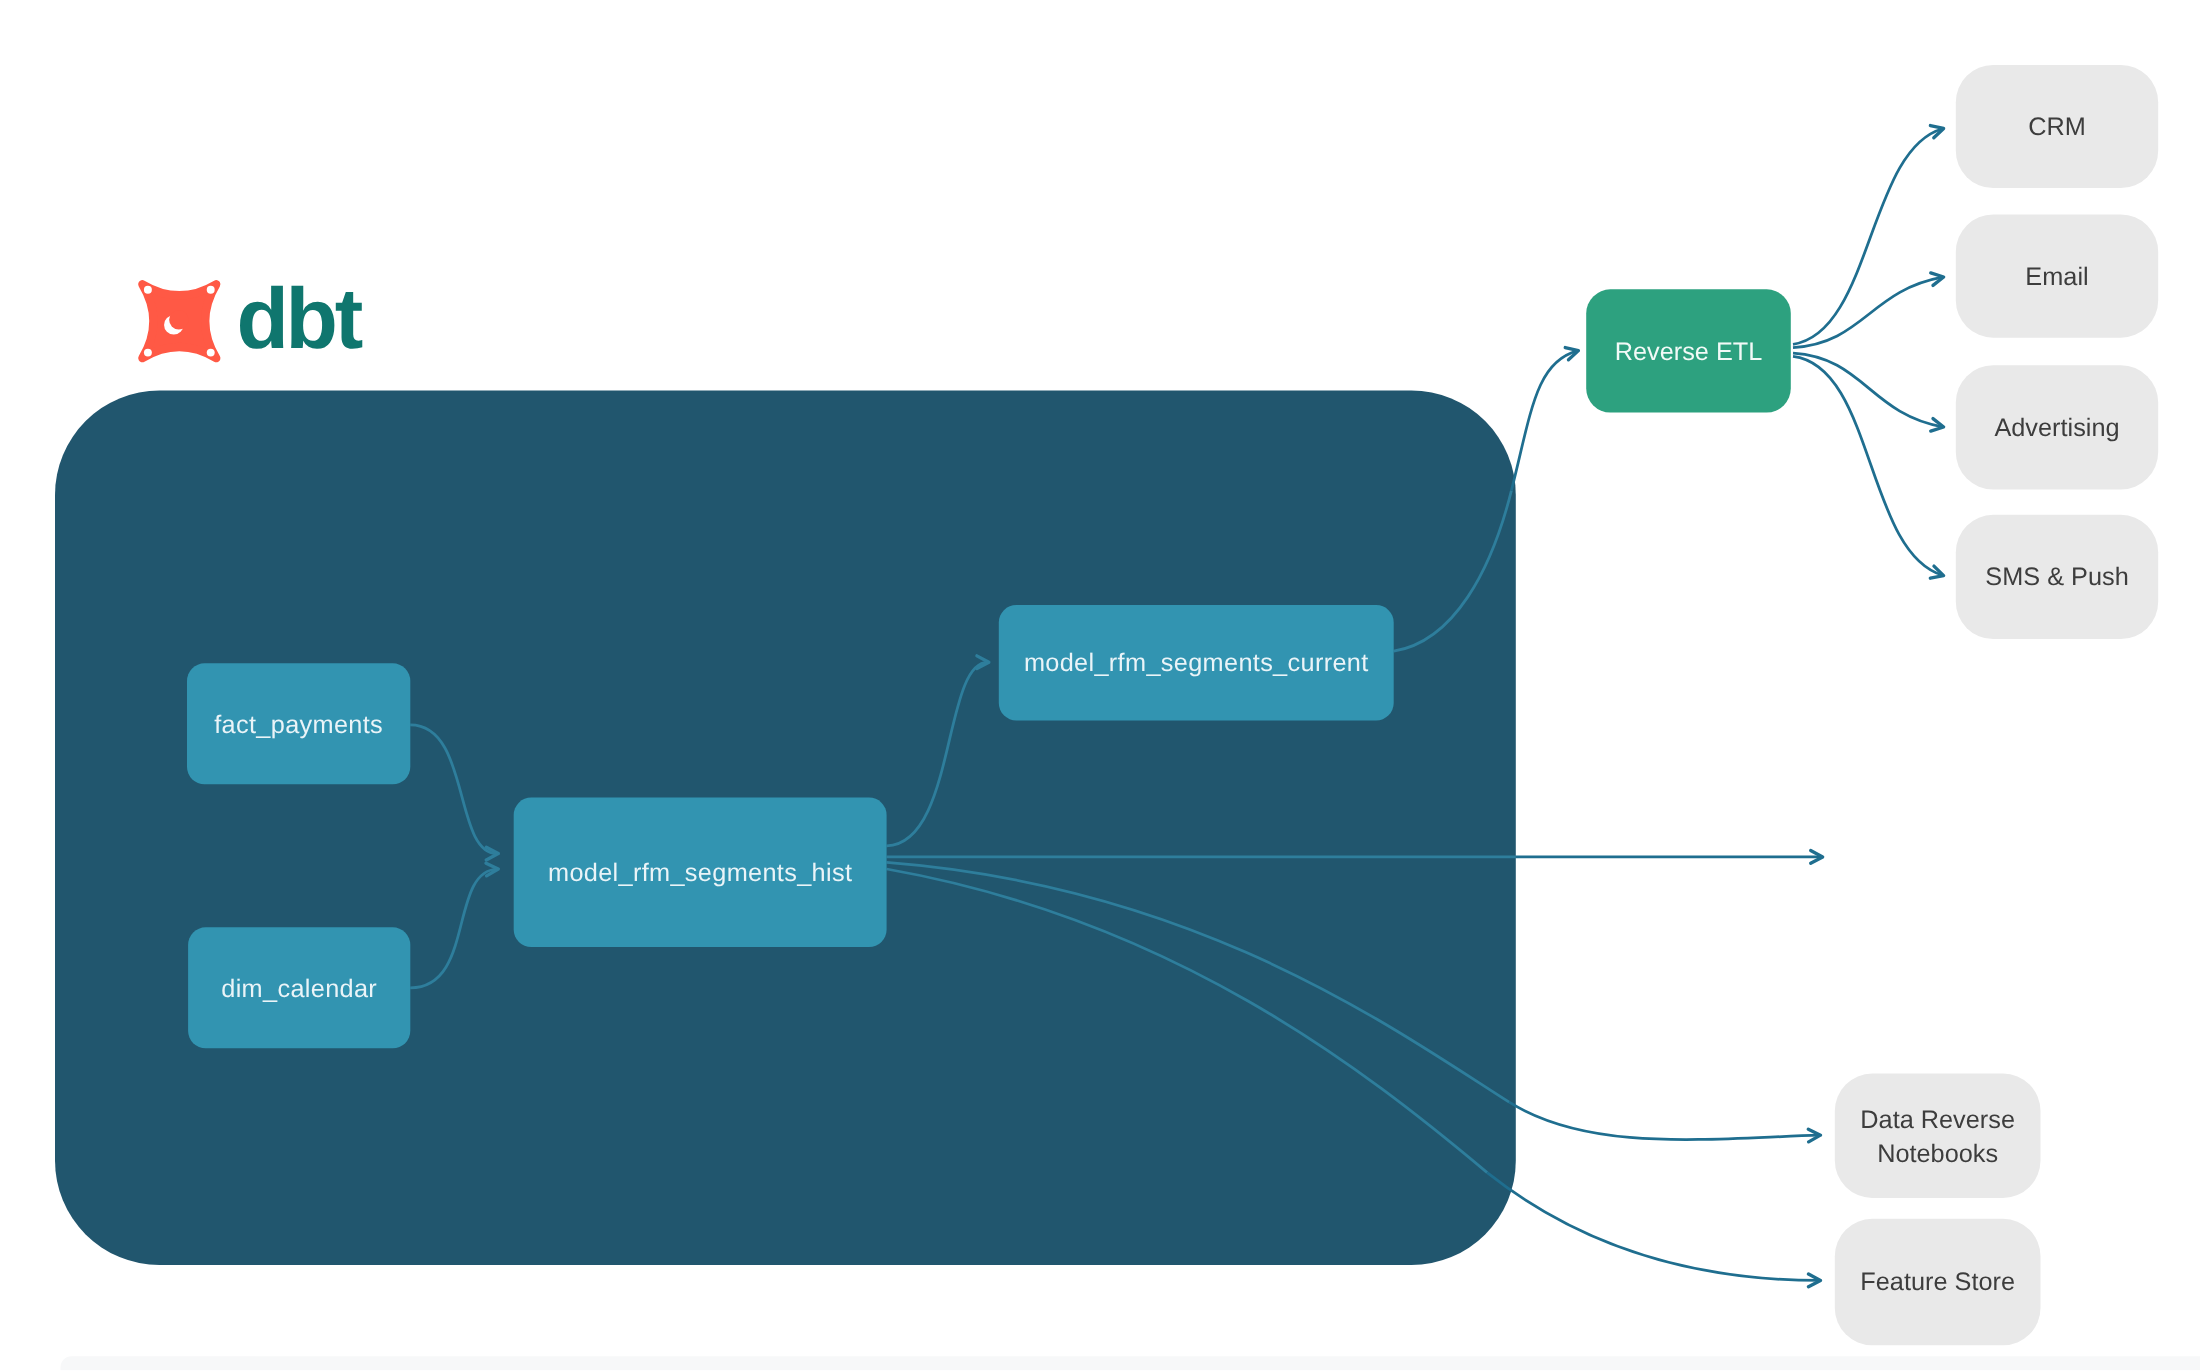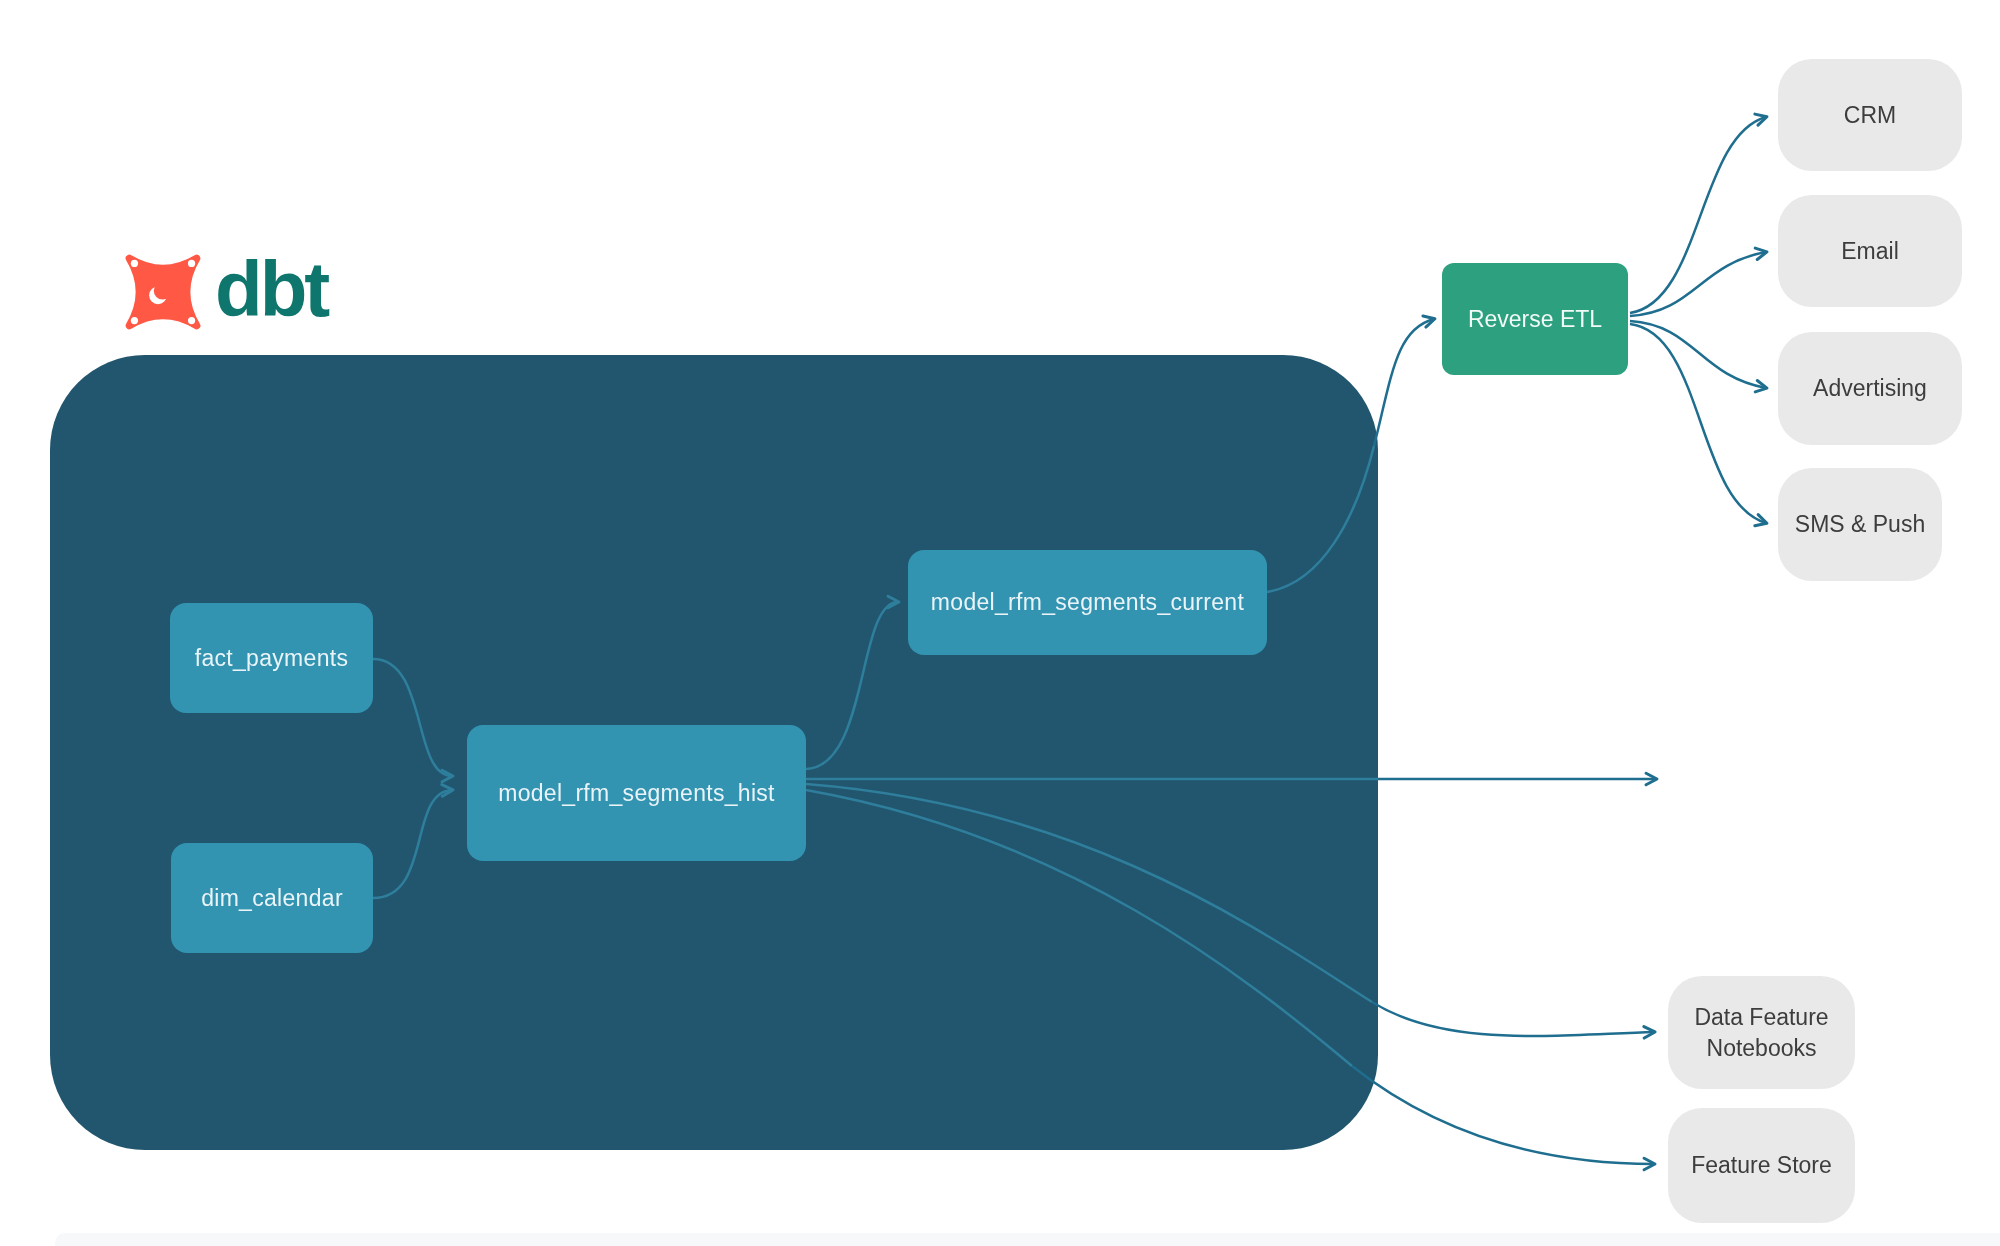--- a/index.html
+++ b/index.html
@@ -17,21 +17,21 @@
 
   
   svg.edges{position:absolute;left:0;top:0;width:2000px;height:1246px;pointer-events:none;}
 
   
   .node{position:absolute;background:#3294B1;border-radius:16px;
         display:flex;align-items:center;justify-content:center;}
   .node .lbl{color:#EAF4F8;font-size:23px;letter-spacing:.3px;}
 
   
-  .etl{position:absolute;background:#2DA17F;border-radius:12px;
+  .etl{position:absolute;background:#2DA17F;border-radius:22px;
        display:flex;align-items:center;justify-content:center;}
   .etl .lbl{color:#F2FAF7;font-size:23px;}
 
   
   .dest{position:absolute;background:#E9E9E9;border-radius:34px;
         display:flex;align-items:center;justify-content:center;text-align:center;}
   .dest .lbl{color:#3D3D3D;font-size:23px;line-height:31px;padding:0 14px;}
 
   .bottom-strip{position:absolute;left:55px;top:1233px;width:1945px;height:13px;
                 background:#F7F8F9;border-top-left-radius:10px;}
@@ -113,27 +113,27 @@
   </div>
 
   <div class="dest" style="left:1778px;top:195px;width:184px;height:112px;">
     <span class="lbl">Email</span>
   </div>
 
   <div class="dest" style="left:1778px;top:332px;width:184px;height:113px;">
     <span class="lbl">Advertising</span>
   </div>
 
-  <div class="dest" style="left:1778px;top:468px;width:164px;height:113px;">
+  <div class="dest" style="left:1778px;top:468px;width:184px;height:113px;">
     <span class="lbl">SMS &amp; Push</span>
   </div>
 
 
   <div class="dest" style="left:1668px;top:976px;width:187px;height:113px;">
-    <span class="lbl">Data Feature Notebooks</span>
+    <span class="lbl">Data Reverse Notebooks</span>
   </div>
 
   <div class="dest" style="left:1668px;top:1108px;width:187px;height:115px;">
     <span class="lbl">Feature Store</span>
   </div>
 
   <div class="bottom-strip"></div>
 </div>
 
 </body></html>

